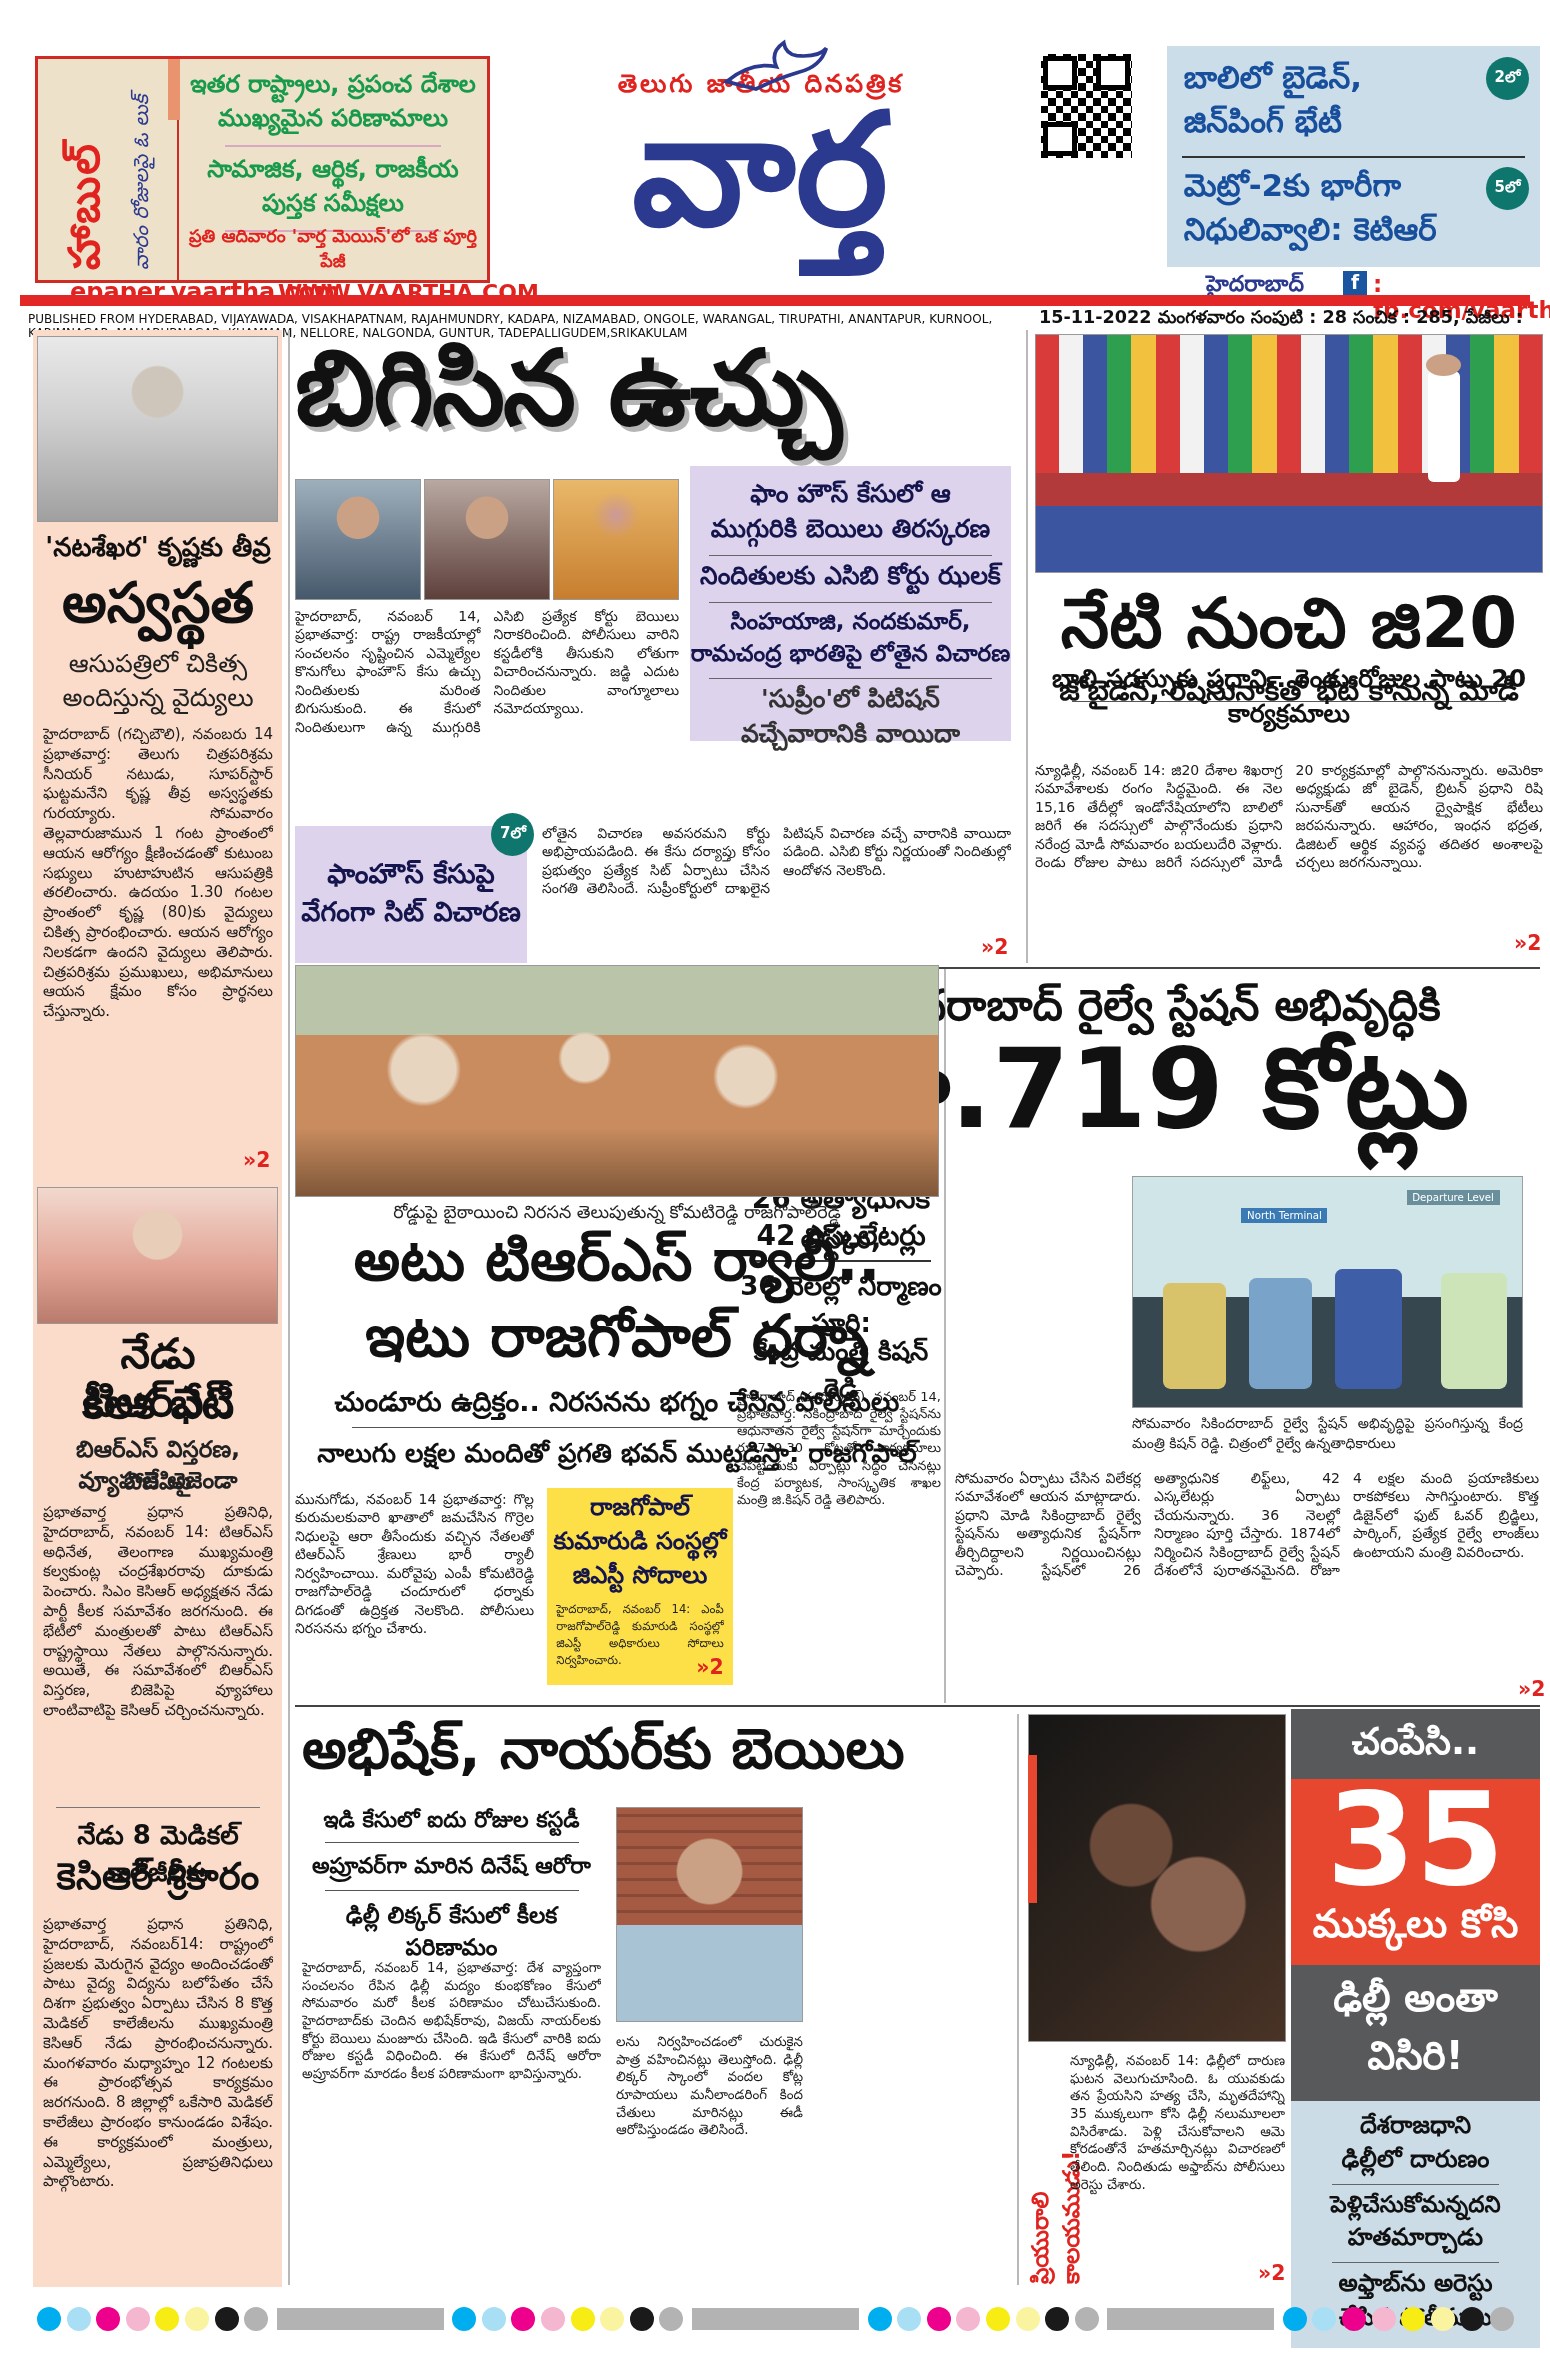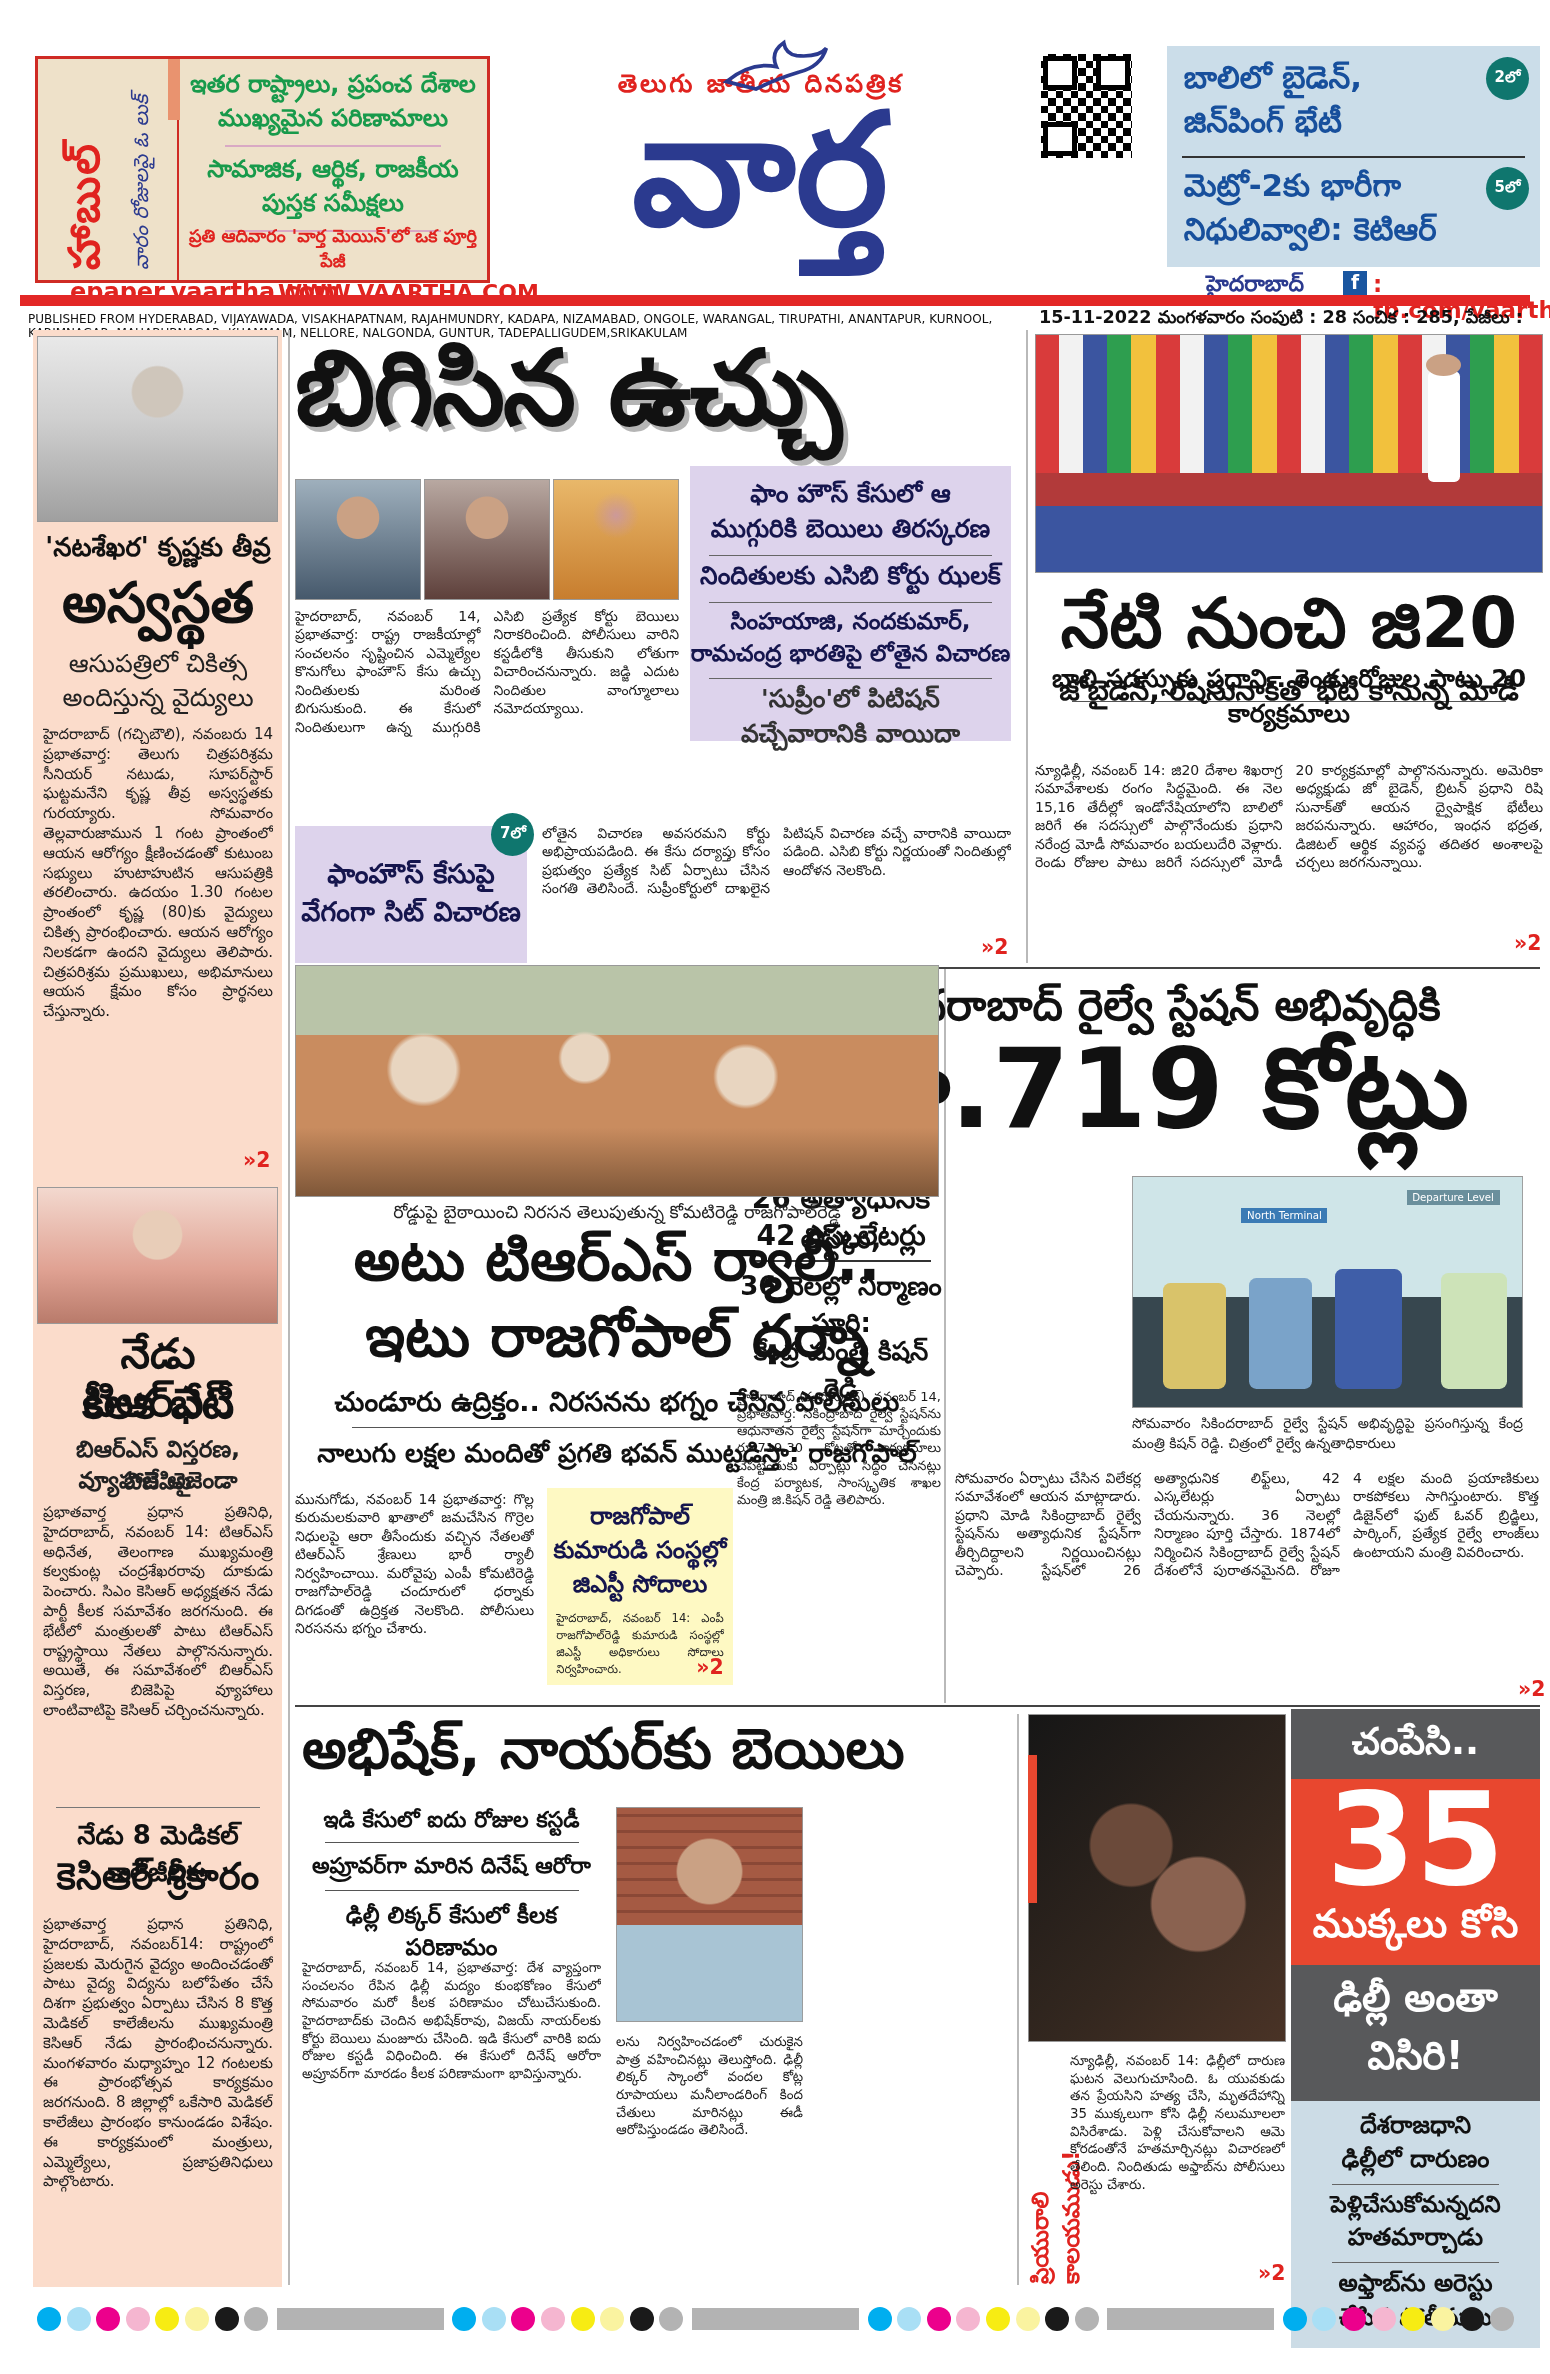--- a/index.html
+++ b/index.html
@@ -203,21 +203,21 @@
        radial-gradient(circle at 70% 48%,#e8d5c0 0 6%,transparent 7%),
        linear-gradient(180deg,#b9c4a8 0 30%,#c98c5f 30% 70%,#7d5638 100%);"></div>
   <div class="abs ctr" style="left:295px;top:1202px;width:644px;font-size:17.6px;color:#222;">రోడ్డుపై బైఠాయించి నిరసన తెలుపుతున్న కోమటిరెడ్డి రాజగోపాల్‌రెడ్డి</div>
   <div class="abs ctr b" style="left:295px;top:1226px;width:644px;font-size:58px;">అటు టిఆర్ఎస్ ర్యాలీ..</div>
   <div class="abs ctr b" style="left:295px;top:1302px;width:644px;font-size:58px;">ఇటు రాజగోపాల్ ధర్నా</div>
   <div class="abs ctr b" style="left:295px;top:1386px;width:644px;font-size:27px;">చుండూరు ఉద్రిక్తం.. నిరసనను భగ్నం చేసిన పోలీసులు</div>
   <div style="position:absolute;left:352px;top:1427px;width:529px;height:0.9px;background:#555;"></div>
   <div class="abs ctr b" style="left:295px;top:1438px;width:644px;font-size:26px;">నాలుగు లక్షల మందితో ప్రగతి భవన్ ముట్టడిస్తా: రాజగోపాల్</div>
   <div class="abs body-txt jst" style="left:295px;top:1490px;width:239px;height:211px;overflow:hidden;">మునుగోడు, నవంబర్ 14 ప్రభాతవార్త: గొల్ల కురుమలకువారి ఖాతాలో జమచేసిన గొర్రెల నిధులపై ఆరా తీసేందుకు వచ్చిన నేతలతో టిఆర్ఎస్ శ్రేణులు భారీ ర్యాలీ నిర్వహించాయి. మరోవైపు ఎంపీ కోమటిరెడ్డి రాజగోపాల్‌రెడ్డి చందూరులో ధర్నాకు దిగడంతో ఉద్రిక్తత నెలకొంది. పోలీసులు నిరసనను భగ్నం చేశారు.</div>
 
-  <div class="abs ctr" style="left:547px;top:1488px;width:186px;height:197px;background:#fef9c3;padding-top:14px;box-sizing:border-box;">
+  <div class="abs ctr" style="left:547px;top:1488px;width:186px;height:197px;background:#fde047;padding-top:5px;box-sizing:border-box;">
     <div class="b" style="font-size:24px;color:#15154d;">రాజగోపాల్</div>
     <div class="b" style="font-size:24px;color:#15154d;">కుమారుడి సంస్థల్లో</div>
     <div class="b" style="font-size:24px;color:#15154d;">జిఎస్టీ సోదాలు</div>
     <div class="jst" style="font-size:11.6px;padding:7.4px 9.3px 0 9.3px;color:#222;">హైదరాబాద్, నవంబర్ 14: ఎంపీ రాజగోపాల్‌రెడ్డి కుమారుడి సంస్థల్లో జిఎస్టీ అధికారులు సోదాలు నిర్వహించారు.</div>
     <div class="cont" style="position:absolute;right:9.3px;bottom:5.6px;">»2</div>
   </div>
 
   <div class="abs b" style="left:302px;top:1716px;width:701px;font-size:56px;">అభిషేక్, నాయర్‌కు బెయిలు</div>
   <div class="abs ctr b" style="left:302px;top:1807px;width:299px;font-size:22px;">ఇడి కేసులో ఐదు రోజుల కస్టడీ</div>
   <div style="position:absolute;left:325px;top:1842px;width:254px;height:0.9px;background:#555;"></div>

